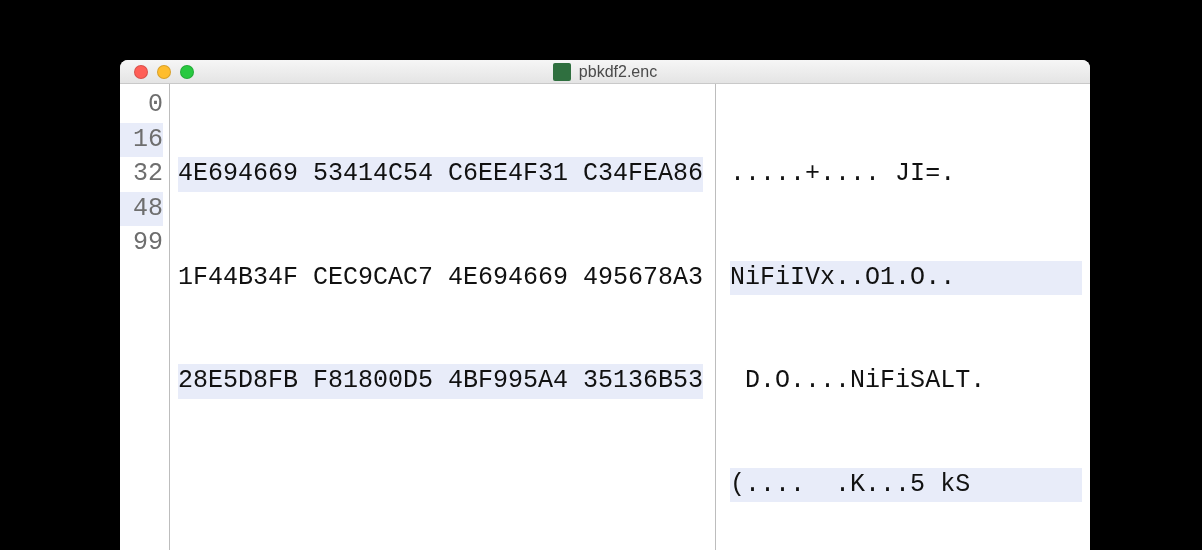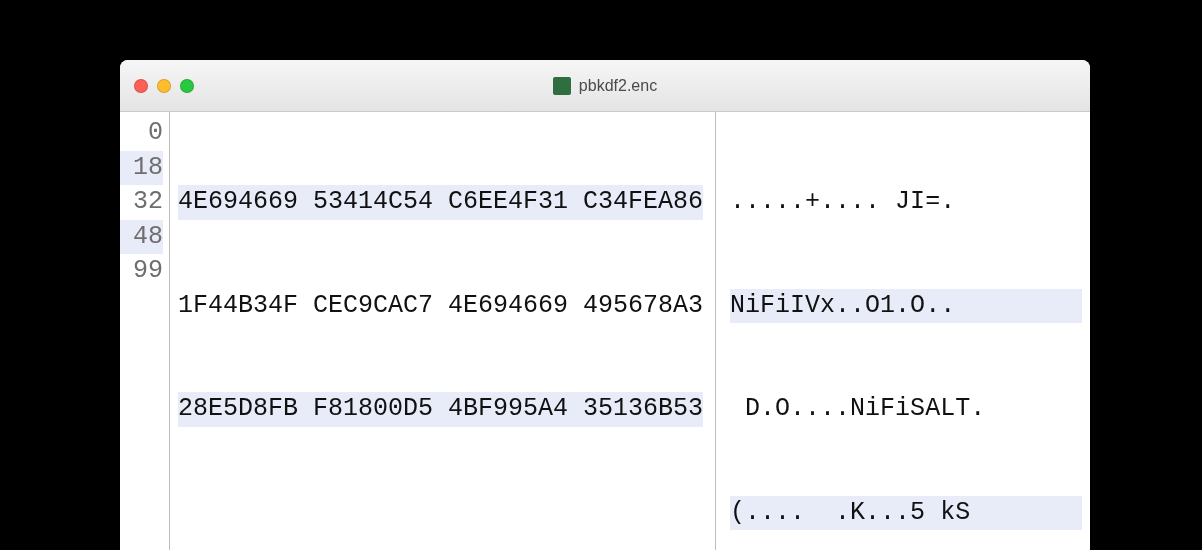--- a/index.html
+++ b/index.html
@@ -13,21 +13,21 @@
   .window {
     position: absolute;
     left: 120px; top: 60px;
     width: 970px;
     background: #ececec;
     border-radius: 8px;
     box-shadow: 0 30px 60px rgba(0,0,0,0.6), 0 0 0 1px rgba(0,0,0,0.25);
     overflow: hidden;
   }
   .titlebar {
-    height: 52px;
+    height: 24px;
     background: linear-gradient(#f6f6f6, #e4e4e4);
     border-bottom: 1px solid #c9c9c9;
     display: flex;
     align-items: center;
     position: relative;
   }
   .traffic {
     display: flex; gap: 9px;
     margin-left: 14px;
   }
@@ -109,21 +109,21 @@
     </div>
     <div class="title-center">
       <span class="file-icon"></span>
       <span>pbkdf2.enc</span>
     </div>
   </div>
 
   <div class="hexpane">
     <div class="gutter">
       <div class="row">0</div>
-      <div class="row alt">18</div>
+      <div class="row alt">16</div>
       <div class="row">32</div>
       <div class="row alt">48</div>
       <div class="row">99</div>
     </div>
     <div class="hexcol">
       <div class="row alt"><span>4E694669 53414C54 C6EE4F31 C34FEA86</span></div>
       <div class="row"><span>1F44B34F CEC9CAC7 4E694669 495678A3</span></div>
       <div class="row alt"><span>28E5D8FB F81800D5 4BF995A4 35136B53</span></div>
       
     </div>

